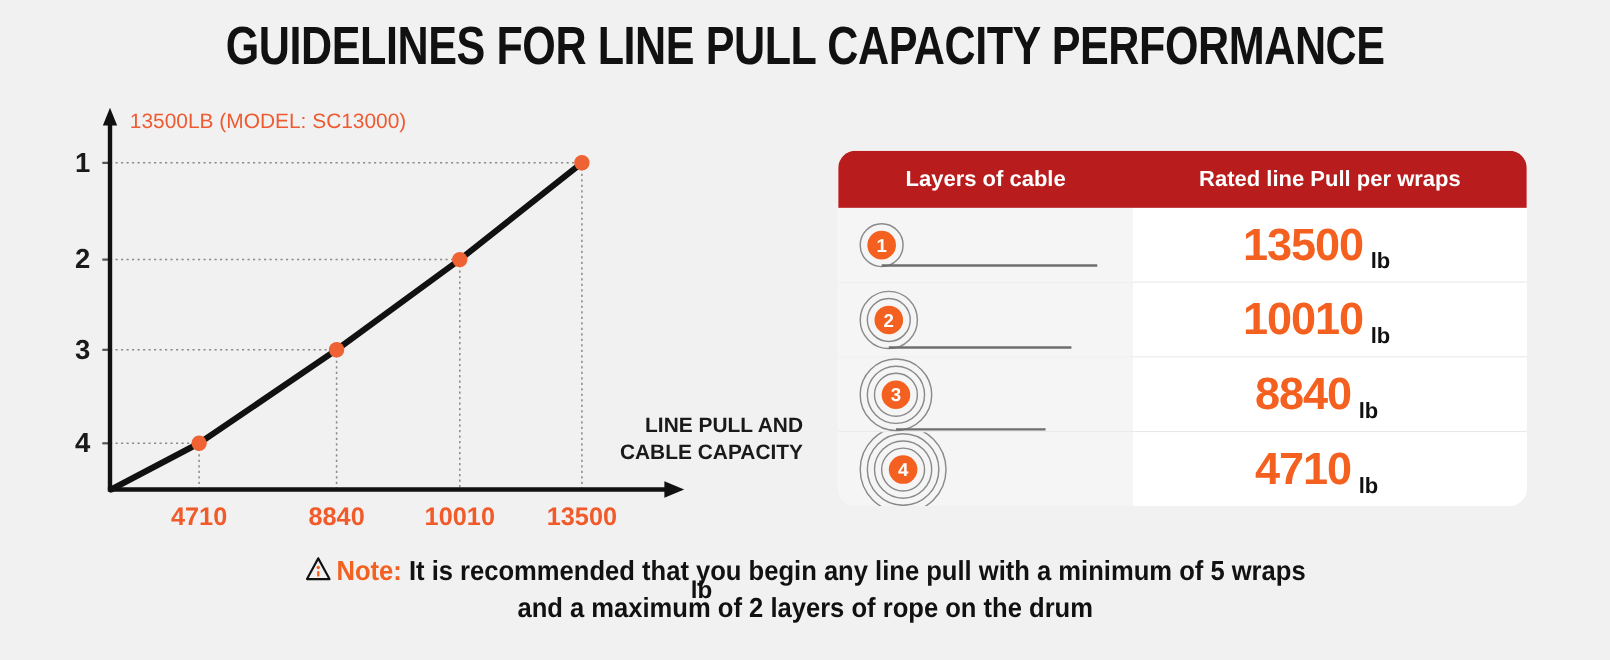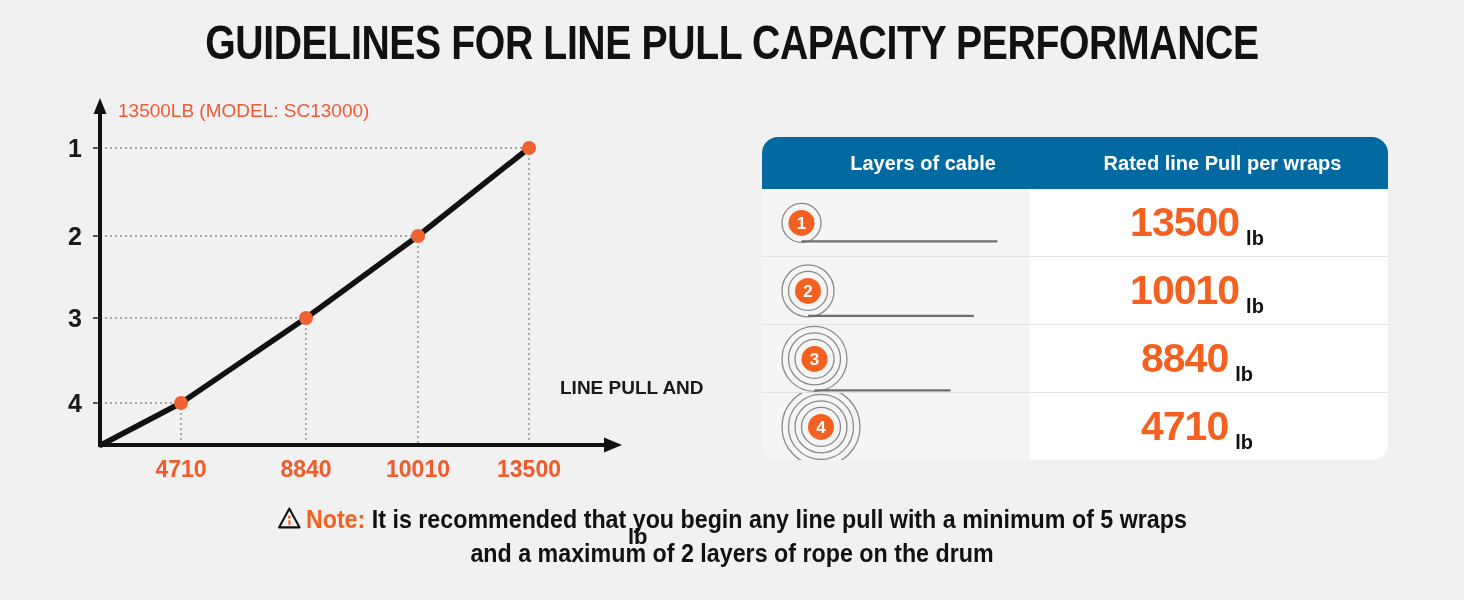--- a/index.html
+++ b/index.html
@@ -73,49 +73,48 @@
   #x-axis-unit {
     position: absolute;
     left: 628px;
     top: 436px;
     font-size: 22px;
     font-weight: bold;
     color: #111;
   }
   #axis-caption {
     position: absolute;
-    left: 560px;
+    left: 540px;
     top: 288px;
     width: 190px;
     font-size: 19px;
     font-weight: bold;
     color: #1a1a1a;
     line-height: 1.28;
-    text-align: left;
+    text-align: right;
   }
 
   
   #table-card {
     position: absolute;
     left: 762px;
     top: 137px;
     width: 626px;
     height: 323px;
     border-radius: 16px;
     overflow: hidden;
     background: #ffffff;
     display: flex;
     flex-direction: column;
   }
   #table-head {
     display: flex;
-    background: #0369a1;
+    background: #b91c1c;
     height: 52px;
     flex: 0 0 52px;
-    padding-left: 27px;
   }
   .th {
     color: #ffffff;
     font-size: 20px;
     font-weight: bold;
     display: flex;
     align-items: center;
     justify-content: center;
   }
   .th.col-left  { width: 268px; }
@@ -228,20 +227,21 @@
 
   <div class="x-tick-label" style="left:121px; top:368px;">4710</div>
   <div class="x-tick-label" style="left:246px; top:368px;">8840</div>
   <div class="x-tick-label" style="left:358px; top:368px;">10010</div>
   <div class="x-tick-label" style="left:469px; top:368px;">13500</div>
 
   <div id="x-axis-unit">lb</div>
 
   <div id="axis-caption">
     <div>LINE PULL AND</div>
+    <div>CABLE CAPACITY</div>
   </div>
 </div>
 
 <div id="table-card">
 
   <div id="table-head">
     <div class="th col-left">Layers of cable</div>
     <div class="th col-right">Rated line Pull per wraps</div>
   </div>
 

